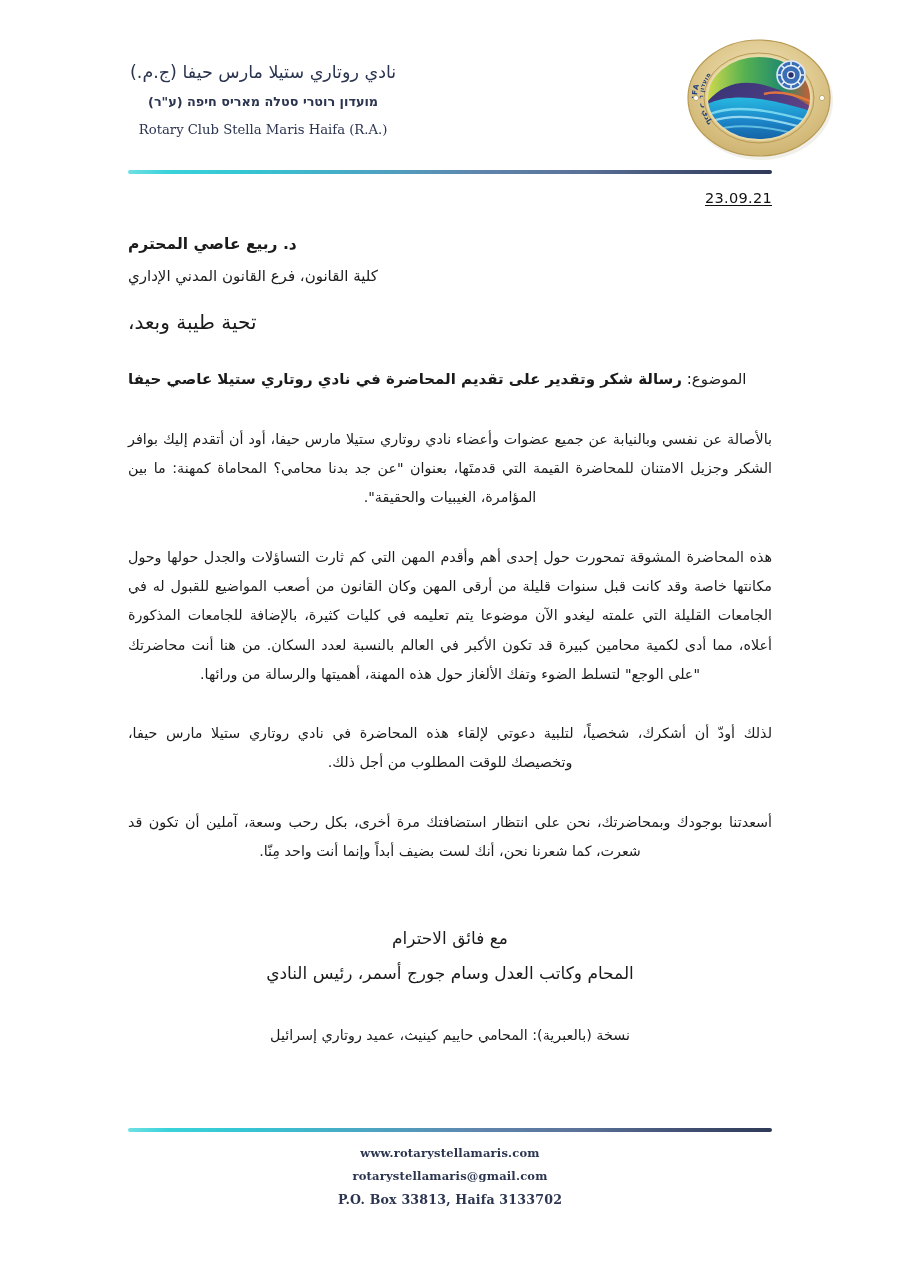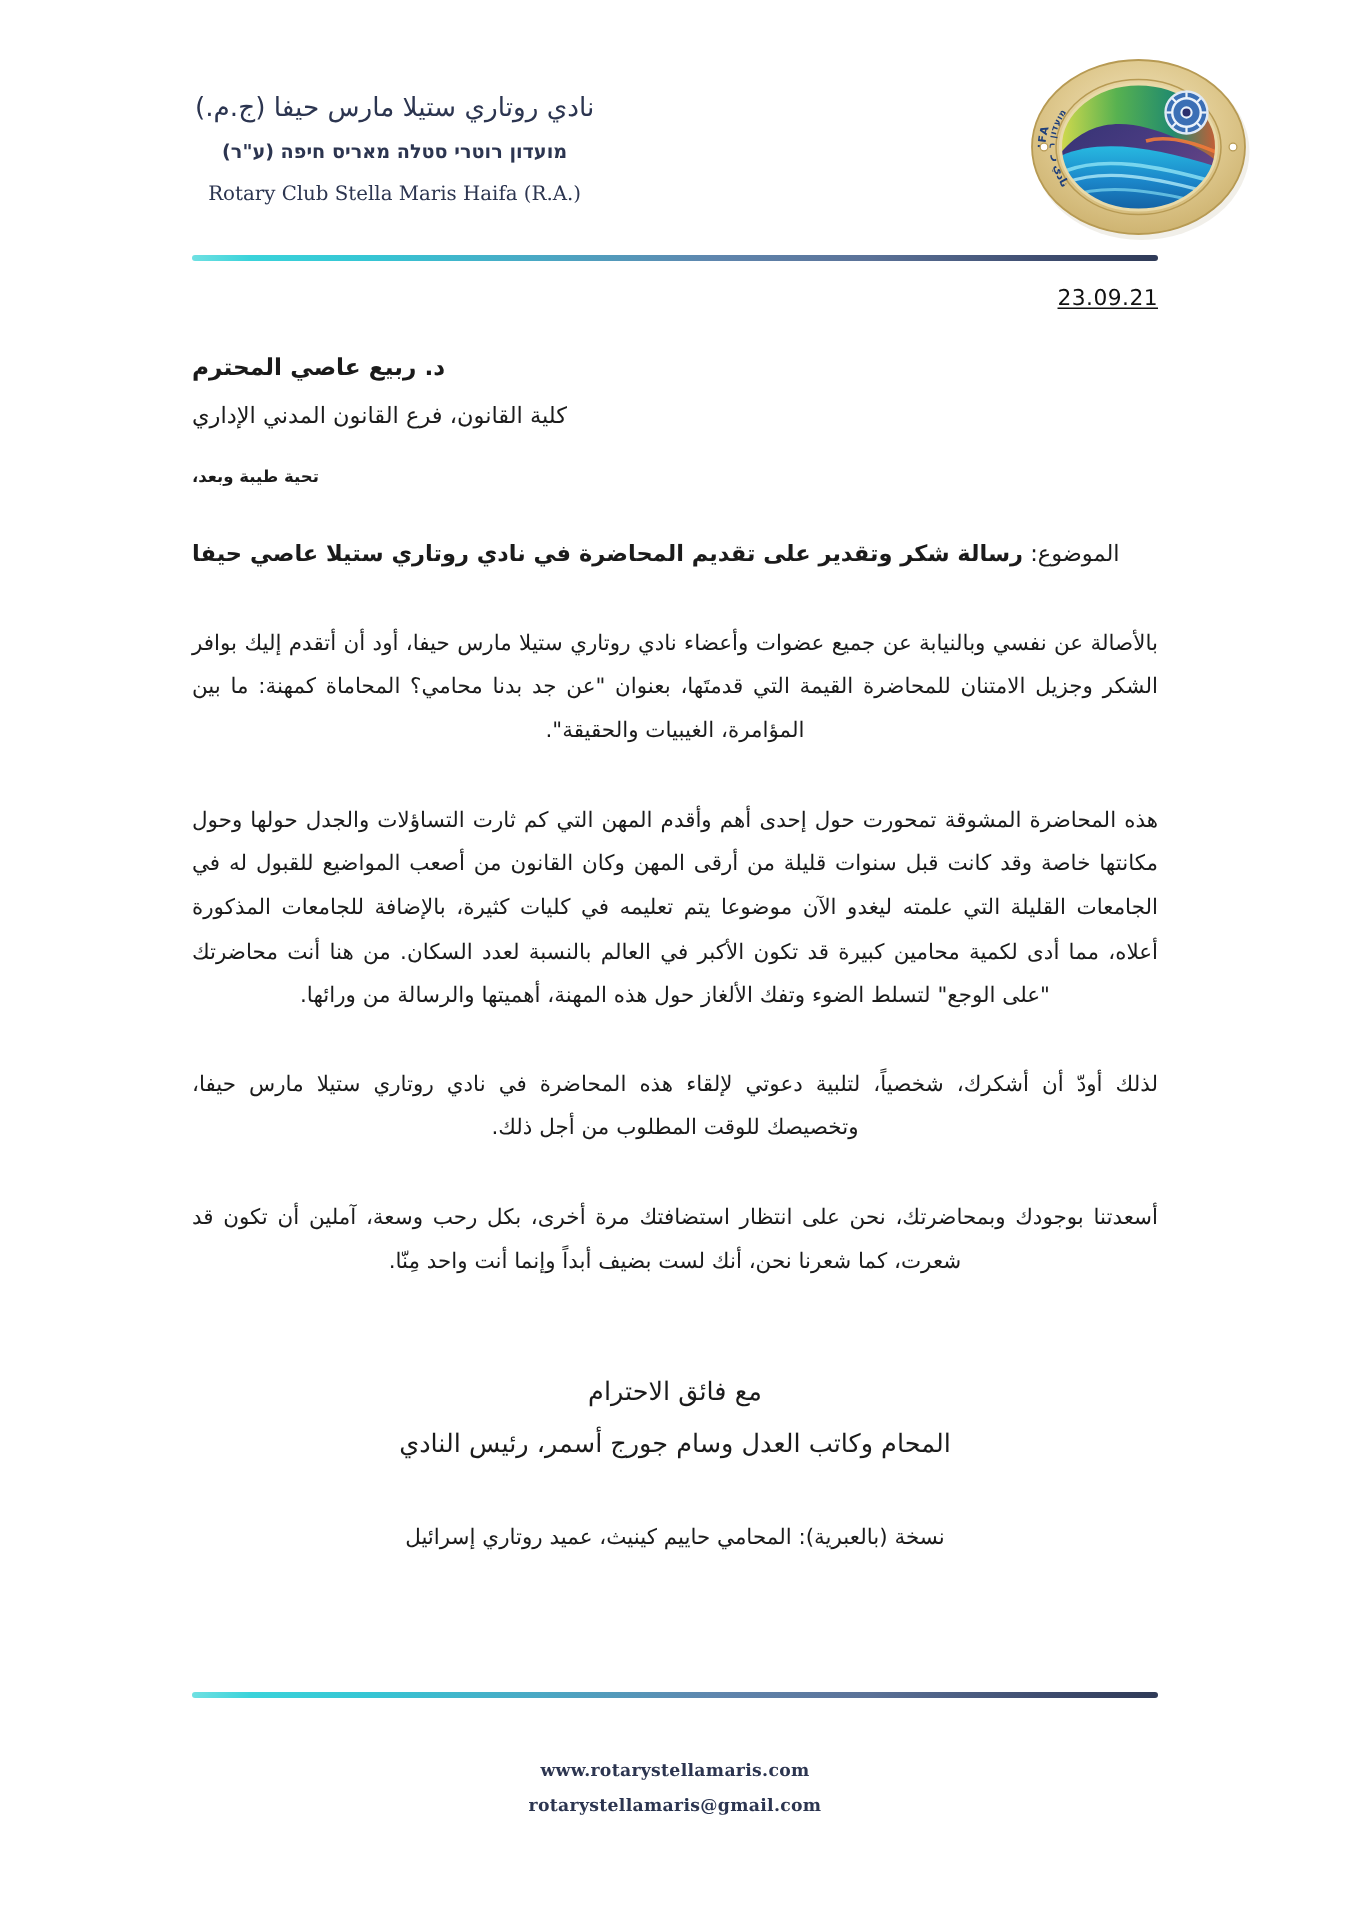--- a/index.html
+++ b/index.html
@@ -129,24 +129,23 @@
   }
   .addressee .ln.bold {
     font-weight: bold;
     font-size: 15.5px;
     margin-bottom: 9px;
   }
   .addressee .ln.u { text-decoration: underline; text-underline-offset: 2px; }
 
   .salutation {
     text-align: left;
-    font-size: 11px;
+    font-size: 20px;
     margin-top: 22px;
     margin-bottom: 34px;
-    font-weight: bold;
   }
 
   .subject {
     text-align: left;
     font-size: 15px;
     margin-bottom: 34px;
     line-height: 1.5;
   }
   .subject .sub-label { font-weight: normal; }
   .subject .sub-text  { font-weight: bold; }
@@ -180,21 +179,20 @@
 
   
   .footer {
     position: absolute;
     left: 0; right: 0;
     top: 1146px;
     text-align: center;
     direction: ltr;
     font-family: "DejaVu Serif", "Liberation Serif", serif;
     color: #2c3550;
-    margin-top: 27px;
   }
   .footer .f1 { font-size: 11.5px; font-weight: bold; letter-spacing: .2px; margin-bottom: 9px; }
   .footer .f2 { font-size: 11.5px; font-weight: bold; letter-spacing: .2px; margin-bottom: 9px; }
   .footer .f3 { font-size: 12.6px; font-weight: bold; letter-spacing: .2px; }
 </style>
 </head>
 <body>
 
 <div class="page">
 
@@ -316,15 +314,16 @@
     </div>
 
     <div class="cc">نسخة (بالعبرية): المحامي حاييم كينيث، عميد روتاري إسرائيل</div>
   </div>
 
   <div class="rule rule-bottom"></div>
 
   <div class="footer">
     <div class="f1">www.rotarystellamaris.com</div>
     <div class="f2">rotarystellamaris@gmail.com</div>
+    <div class="f3">P.O. Box 33813, Haifa 3133702</div>
   </div>
 
 </div>
 
 </body></html>

